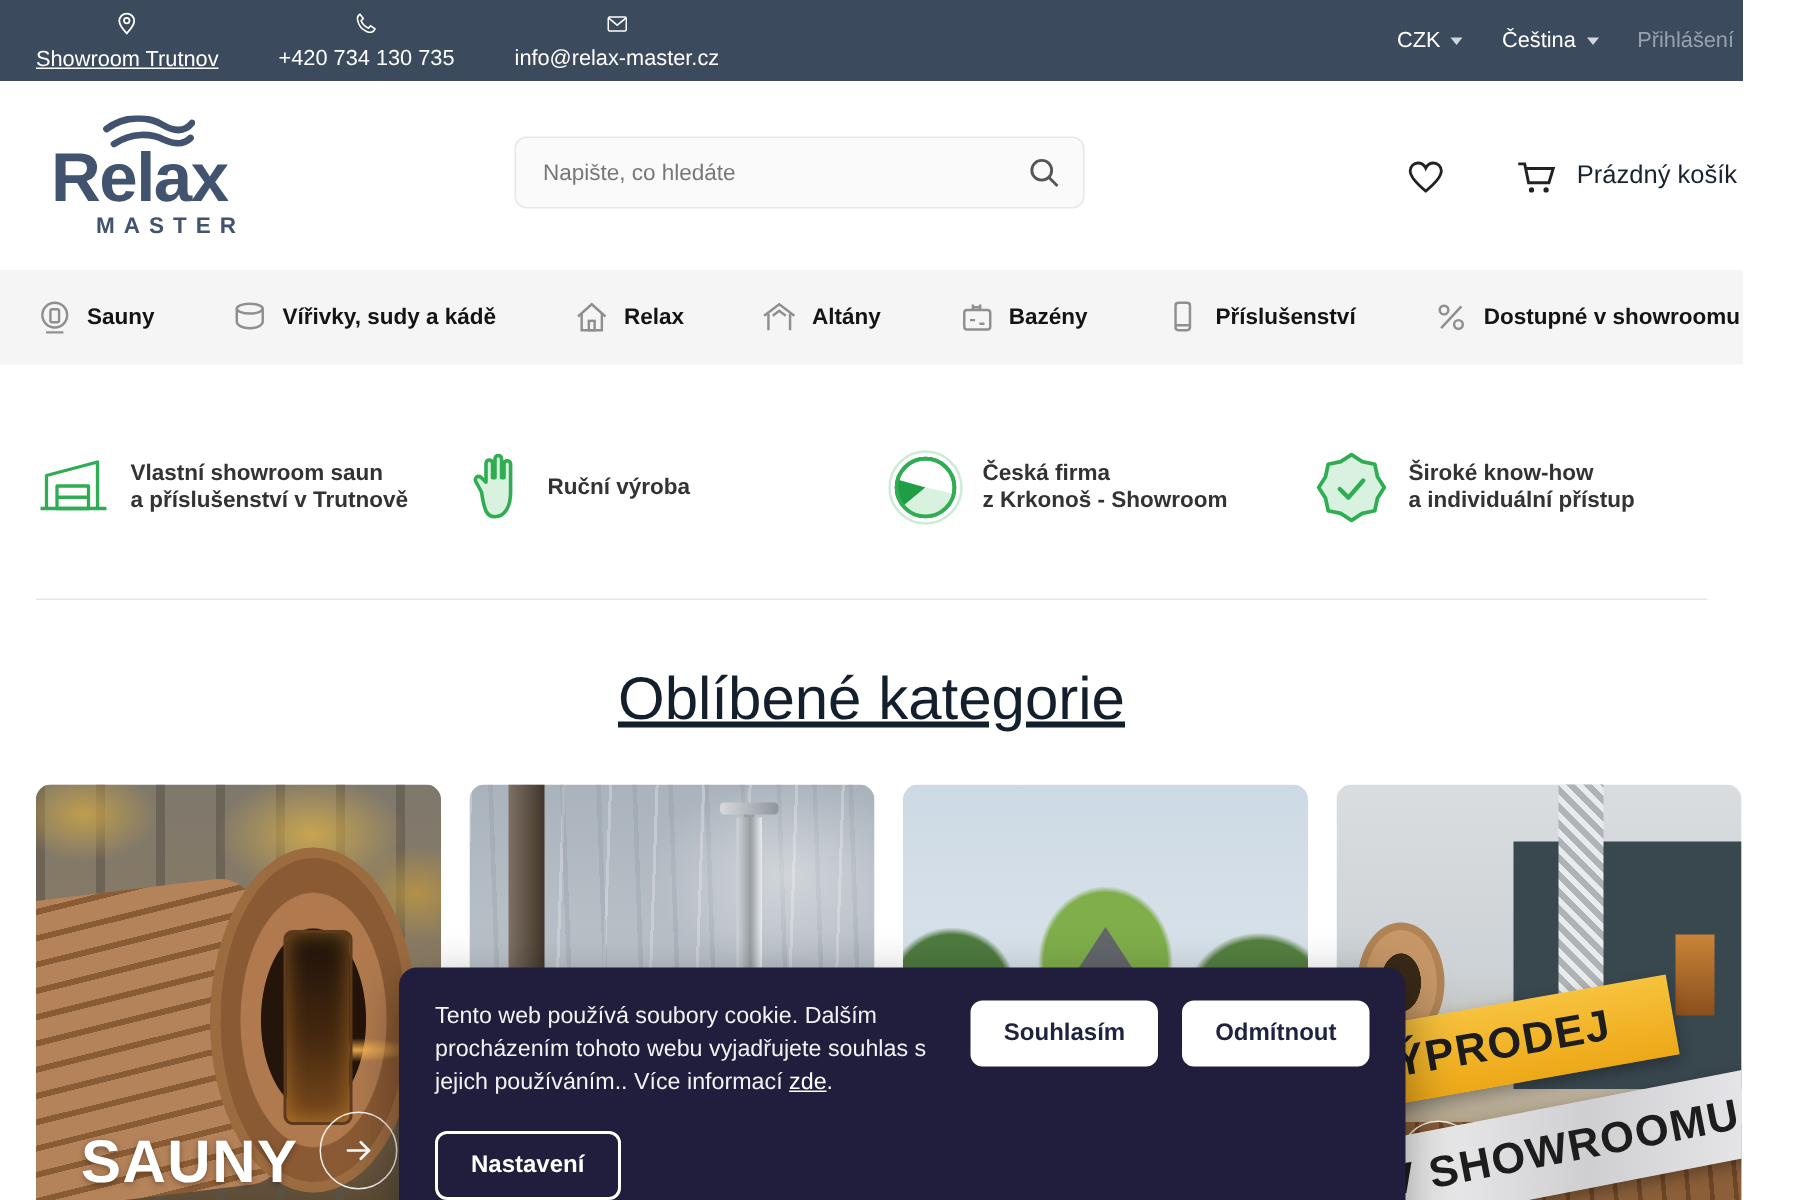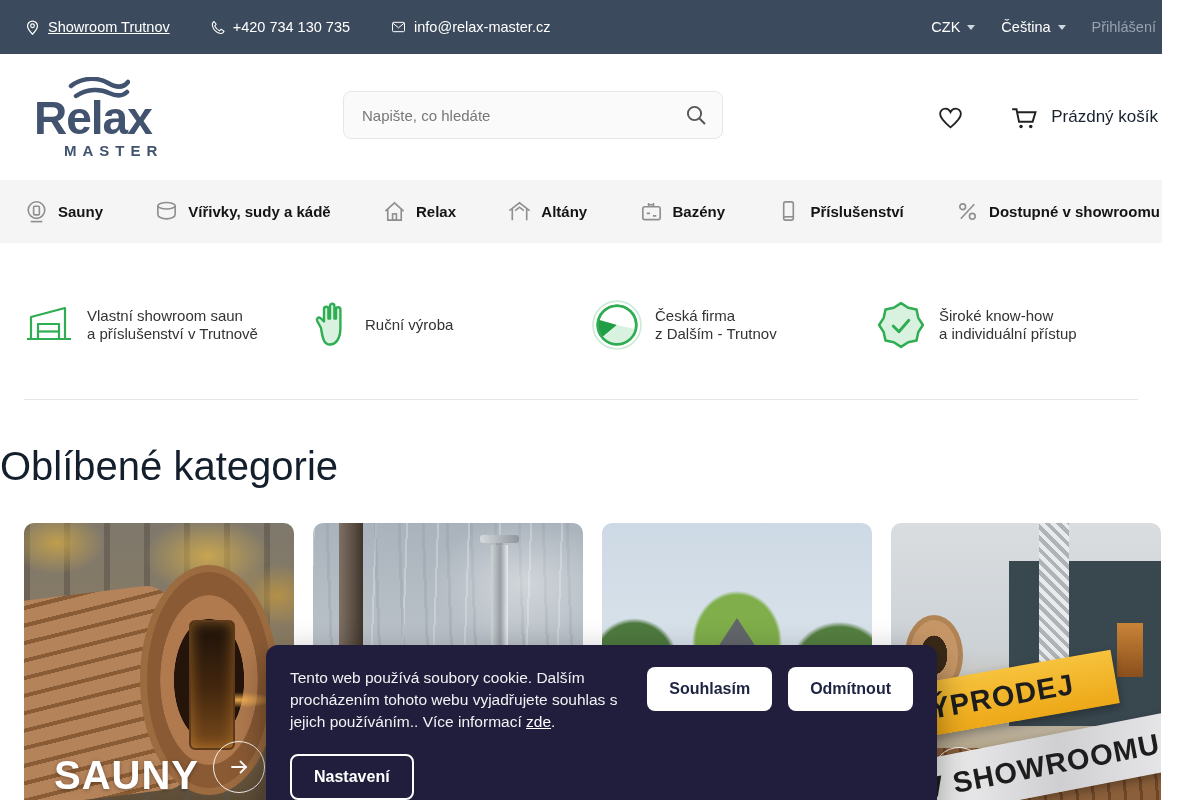--- a/index.html
+++ b/index.html
@@ -4,21 +4,21 @@
 <style>
   * { margin:0; padding:0; box-sizing:border-box; }
   html,body { width:1200px; height:800px; overflow:hidden; background:#fff;
     font-family:"Liberation Sans", sans-serif; }
   .page { position:relative; width:1162px; height:800px; background:#fff; }
 
   
   .topbar { height:54px; background:#3b4a5c; display:flex; align-items:center;
     padding:0 6px 0 24px; color:#fff; font-size:14.5px; }
   .tb-left { display:flex; align-items:center; gap:40px; }
-  .tb-item { display:flex; align-items:center; gap:7px; color:#fff; text-decoration:none; cursor:pointer; }
+  .tb-item { display:flex; align-items:center; gap:7px; color:#fff; text-decoration:none; cursor:pointer;flex-direction:column; }
   .tb-item svg { display:block; }
   .u { text-decoration:underline; }
   .tb-right { margin-left:auto; display:flex; align-items:center; gap:26px; }
   .tb-select { display:flex; align-items:center; gap:7px; cursor:pointer; }
   .caret { width:0; height:0; border-left:4.5px solid transparent; border-right:4.5px solid transparent;
     border-top:5.5px solid #cfd6de; display:inline-block; }
   .muted { color:#97a1af; cursor:pointer; }
 
   
   .header { position:relative; height:126px; display:flex; align-items:center; padding:0 4px 0 24px; background:#fff; }
@@ -38,29 +38,29 @@
   .cart-label { font-size:17px; color:#1a2230; }
 
   
   .nav { height:63px; background:#f5f5f6; display:flex; align-items:center;
     justify-content:space-between; padding:0 2px 0 24px; }
   .nav-item { display:flex; align-items:center; gap:9px; text-decoration:none; cursor:pointer; }
   .nav-item span { font-size:15px; font-weight:700; color:#141414; white-space:nowrap; }
   .nav-item svg { flex:none; }
 
   
-  .features { display:grid; grid-template-columns:repeat(4,1fr); padding:57px 2px 0 24px; }
+  .features { display:grid; grid-template-columns:repeat(4,1fr); padding:57px 2px 0 24px;font-weight:bold; }
   .feature { display:flex; align-items:center; gap:13px; }
   .feature svg { flex:none; }
   .ft-text { font-size:15px; color:#333; line-height:18px; }
   .divider { border:none; border-top:1px solid #e6e6e6; margin:49px 24px 0 24px; }
 
   
-  .section-title { margin-top:44px; font-size:40px; font-weight:500;
-    color:#141f2d; letter-spacing:0; }
+  .section-title { margin-top:44px; text-align:center; font-size:40px; font-weight:500;
+    color:#141f2d; letter-spacing:0;text-decoration:underline; }
 
   
   .cards { display:grid; grid-template-columns:repeat(4,270px); gap:19px; padding-left:24px; margin-top:34px; }
   .card { position:relative; width:270px; height:330px; border-radius:10px; overflow:hidden; cursor:pointer; }
   .card-img { position:absolute; inset:0; }
   .card-label { position:absolute; left:30px; top:230px; font-size:40px; font-weight:800;
     color:#fff; letter-spacing:1px; text-shadow:0 1px 4px rgba(0,0,0,.35); }
   .card-arrow { position:absolute; width:52px; height:52px; border:1.6px solid rgba(255,255,255,.9);
     border-radius:50%; display:flex; align-items:center; justify-content:center; background:transparent; cursor:pointer; }
   .arrow-1 { left:189px; top:218px; }
@@ -307,21 +307,21 @@
     <div class="feature">
       <svg width="50" height="50" viewBox="0 0 48 48">
           <circle cx="24" cy="24" r="23" fill="#fff" stroke="#cdebd6" stroke-width="1.6"></circle>
           <circle cx="24" cy="24" r="18.5" fill="#fff" stroke="#2fad52" stroke-width="2.4"></circle>
           <path d="M24 24L6.5 19a18.5 18.5 0 0 0 3.6 16.5z" fill="#1f9e45"></path>
           <path d="M24 24L10.1 35.5A18.5 18.5 0 0 0 42 28z" fill="#d9f2e0"></path>
           <circle cx="24" cy="24" r="18.5" fill="none" stroke="#2fad52" stroke-width="2.4"></circle>
         </svg>
       <div class="ft-text">
         <div>Česká firma</div>
-        <div>z Dalším - Trutnov</div>
+        <div>z Krkonoš - Showroom</div>
       </div>
     </div>
     <div class="feature">
       <svg width="50" height="50" viewBox="0 0 48 48" fill="#d9f2e0" stroke="#2fad52" stroke-width="2.4" stroke-linejoin="round">
           <polygon points="45,24 40.6,30.9 38.9,38.9 30.9,40.6 24,45 17.1,40.6 9.1,38.9 7.4,30.9 3,24 7.4,17.1 9.1,9.1 17.1,7.4 24,3 30.9,7.4 38.9,9.1 40.6,17.1"></polygon>
           <path d="M31.5 19.5L22 30.5l-5.5-5.5" fill="none" stroke-width="2.8" stroke-linecap="round"></path>
         </svg>
       <div class="ft-text">
         <div>Široké know-how</div>
         <div>a individuální přístup</div>

